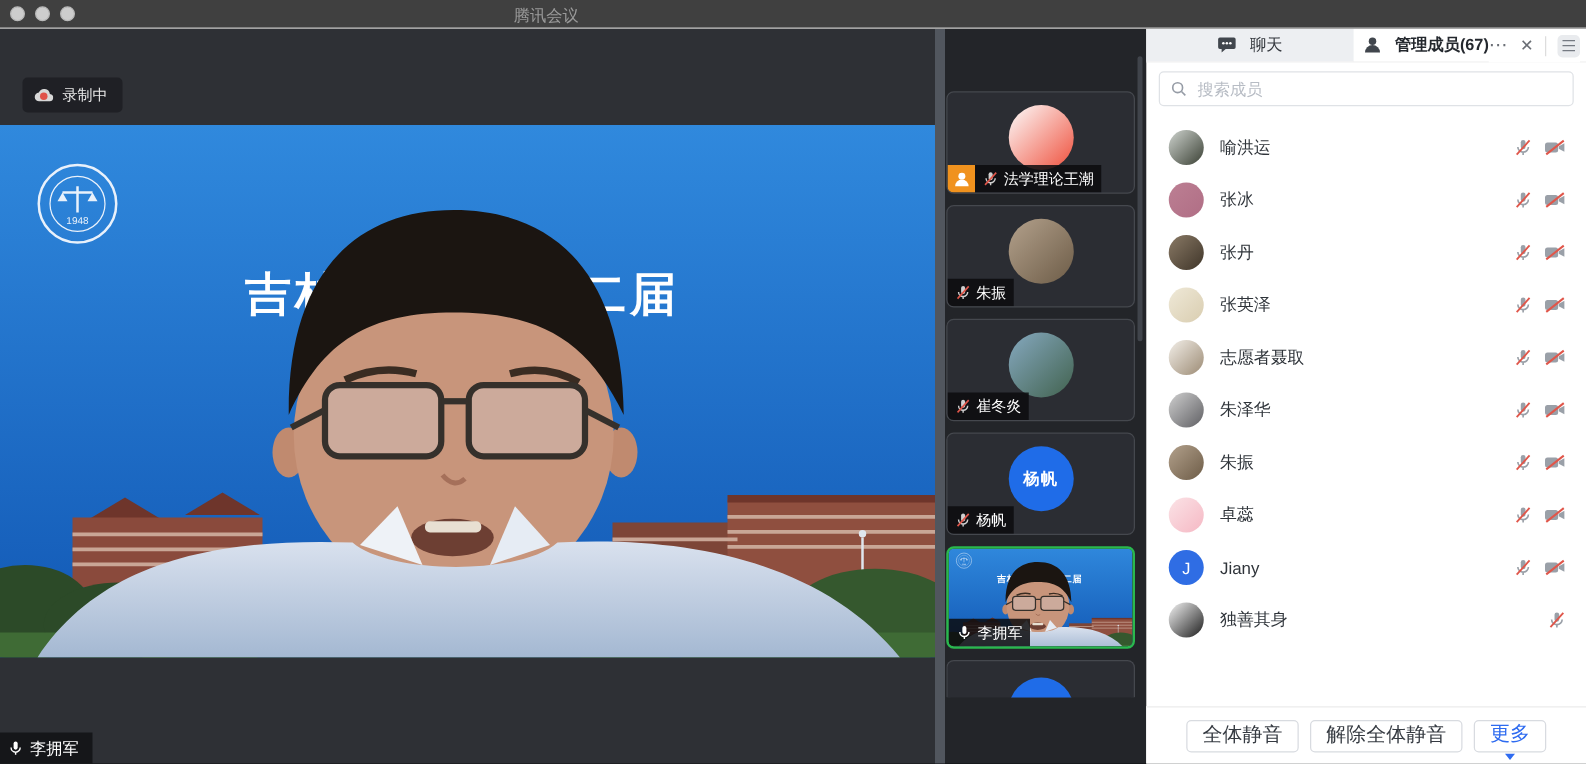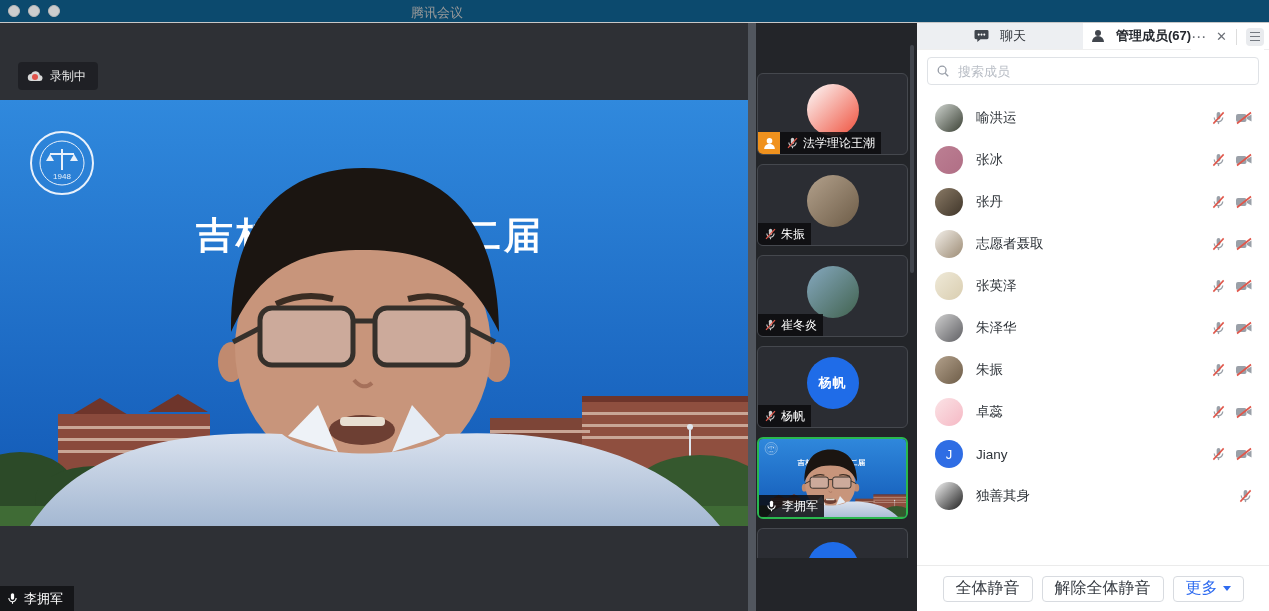--- a/index.html
+++ b/index.html
@@ -1,21 +1,21 @@
 <!DOCTYPE html>
 <html><head>
 <meta charset="utf-8">
 <style>
   html,body{margin:0;padding:0;}
   body{width:1269px;height:611px;overflow:hidden;position:relative;background:#000;
        font-family:"Liberation Sans","DejaVu Sans",sans-serif;-webkit-font-smoothing:antialiased;}
   #app{position:absolute;inset:0;}
 
   
-  .titlebar{position:absolute;top:0;left:0;width:1269px;height:23px;background:#0c4a6e;
+  .titlebar{position:absolute;top:0;left:0;width:1269px;height:23px;background:#404040;
             border-bottom:1px solid #c7c7c7;box-sizing:border-box;z-index:30;}
   .lights{position:absolute;left:8px;top:5px;display:flex;gap:8px;}
   .light{width:12px;height:12px;border-radius:50%;background:#cdcdcd;border:1px solid #b9b9b9;box-sizing:border-box;}
   .win-title{position:absolute;left:392px;top:4px;width:90px;text-align:center;font-size:13px;color:#9a9a9a;}
 
   
   .video-area{position:absolute;left:0;top:23px;width:748px;height:588px;background:#2e3035;overflow:hidden;}
   .scene-main{position:absolute;left:0;top:77px;width:748px;height:426px;display:block;}
   .rec-badge{position:absolute;left:18px;top:39px;height:28px;background:rgba(30,32,36,.92);border-radius:4px;
              display:flex;align-items:center;gap:7px;padding:0 12px 0 9px;}
@@ -68,21 +68,21 @@
   .member-row{height:42px;display:flex;align-items:center;padding:0 16px 0 18px;}
   .m-avatar{width:28px;height:28px;border-radius:50%;margin-right:13px;flex:none;display:flex;align-items:center;
             justify-content:center;color:#fff;font-size:13px;}
   .m-name{flex:1;font-size:13.5px;color:#2f343a;overflow:hidden;white-space:nowrap;}
   .m-icons{display:flex;gap:9px;align-items:center;}
 
   .panel-footer{position:absolute;left:0;bottom:0;width:352px;height:46px;border-top:1px solid #ebebeb;
                 box-sizing:border-box;display:flex;align-items:center;justify-content:center;gap:9px;background:#fff;}
   .footer-btn{height:26px;padding:0 12px;border:1px solid #d8dbe0;border-radius:4px;background:#fff;font-size:16px;
               color:#363b42;display:flex;align-items:center;gap:5px;}
-  .footer-btn.more{color:#2e6bf0;}
+  .footer-btn.more{color:#2e6bf0;flex-direction:column;}
   .caret{width:0;height:0;border-left:4px solid transparent;border-right:4px solid transparent;border-top:5px solid #2e6bf0;}
 
   svg{display:block;}
 </style>
 </head>
 <body>
 
 <svg width="0" height="0" style="position:absolute">
   <defs>
     <linearGradient id="skyg" x1="0" y1="0" x2="0" y2="1">
@@ -405,43 +405,43 @@
         <line x1="2.5" y1="14" x2="13.5" y2="2" stroke="#e0564a" stroke-width="1.6"></line>
       </svg>
       <svg class="ic-cam" width="18" height="14" viewBox="0 0 18 14">
         <rect x="1" y="3" width="10.5" height="8" rx="2" fill="#9aa0a8"></rect>
         <path d="M12,6 L16.5,3.6 V10.4 L12,8 Z" fill="#9aa0a8"></path>
         <line x1="2" y1="12.5" x2="16" y2="1.5" stroke="#e0564a" stroke-width="1.6"></line>
       </svg>
     </span>
   </div>
         <div class="member-row">
+    <span class="m-avatar" style="background: linear-gradient(135deg, rgb(239, 233, 216), rgb(217, 205, 176));">
+            <span class="m-avatar-text"></span>
+          </span>
+    <span class="m-name">张英泽</span>
+    <span class="m-icons">
+      <svg class="ic-mic" width="15" height="16" viewBox="0 0 16 16">
+        <rect x="6" y="1.5" width="4" height="8" rx="2" fill="#9aa0a8"></rect>
+        <path d="M3.5,7.5 a4.5,4.5 0 0 0 9,0" fill="none" stroke="#9aa0a8" stroke-width="1.4"></path>
+        <line x1="8" y1="12.2" x2="8" y2="14.5" stroke="#9aa0a8" stroke-width="1.4"></line>
+        <line x1="2.5" y1="14" x2="13.5" y2="2" stroke="#e0564a" stroke-width="1.6"></line>
+      </svg>
+      <svg class="ic-cam" width="18" height="14" viewBox="0 0 18 14">
+        <rect x="1" y="3" width="10.5" height="8" rx="2" fill="#9aa0a8"></rect>
+        <path d="M12,6 L16.5,3.6 V10.4 L12,8 Z" fill="#9aa0a8"></path>
+        <line x1="2" y1="12.5" x2="16" y2="1.5" stroke="#e0564a" stroke-width="1.6"></line>
+      </svg>
+    </span>
+  </div>
+        <div class="member-row">
     <span class="m-avatar" style="background: linear-gradient(135deg, rgb(243, 239, 233), rgb(156, 139, 116));">
             <span class="m-avatar-text"></span>
           </span>
     <span class="m-name">志愿者聂取</span>
-    <span class="m-icons">
-      <svg class="ic-mic" width="15" height="16" viewBox="0 0 16 16">
-        <rect x="6" y="1.5" width="4" height="8" rx="2" fill="#9aa0a8"></rect>
-        <path d="M3.5,7.5 a4.5,4.5 0 0 0 9,0" fill="none" stroke="#9aa0a8" stroke-width="1.4"></path>
-        <line x1="8" y1="12.2" x2="8" y2="14.5" stroke="#9aa0a8" stroke-width="1.4"></line>
-        <line x1="2.5" y1="14" x2="13.5" y2="2" stroke="#e0564a" stroke-width="1.6"></line>
-      </svg>
-      <svg class="ic-cam" width="18" height="14" viewBox="0 0 18 14">
-        <rect x="1" y="3" width="10.5" height="8" rx="2" fill="#9aa0a8"></rect>
-        <path d="M12,6 L16.5,3.6 V10.4 L12,8 Z" fill="#9aa0a8"></path>
-        <line x1="2" y1="12.5" x2="16" y2="1.5" stroke="#e0564a" stroke-width="1.6"></line>
-      </svg>
-    </span>
-  </div>
-        <div class="member-row">
-    <span class="m-avatar" style="background: linear-gradient(135deg, rgb(239, 233, 216), rgb(217, 205, 176));">
-            <span class="m-avatar-text"></span>
-          </span>
-    <span class="m-name">张英泽</span>
     <span class="m-icons">
       <svg class="ic-mic" width="15" height="16" viewBox="0 0 16 16">
         <rect x="6" y="1.5" width="4" height="8" rx="2" fill="#9aa0a8"></rect>
         <path d="M3.5,7.5 a4.5,4.5 0 0 0 9,0" fill="none" stroke="#9aa0a8" stroke-width="1.4"></path>
         <line x1="8" y1="12.2" x2="8" y2="14.5" stroke="#9aa0a8" stroke-width="1.4"></line>
         <line x1="2.5" y1="14" x2="13.5" y2="2" stroke="#e0564a" stroke-width="1.6"></line>
       </svg>
       <svg class="ic-cam" width="18" height="14" viewBox="0 0 18 14">
         <rect x="1" y="3" width="10.5" height="8" rx="2" fill="#9aa0a8"></rect>
         <path d="M12,6 L16.5,3.6 V10.4 L12,8 Z" fill="#9aa0a8"></path>

